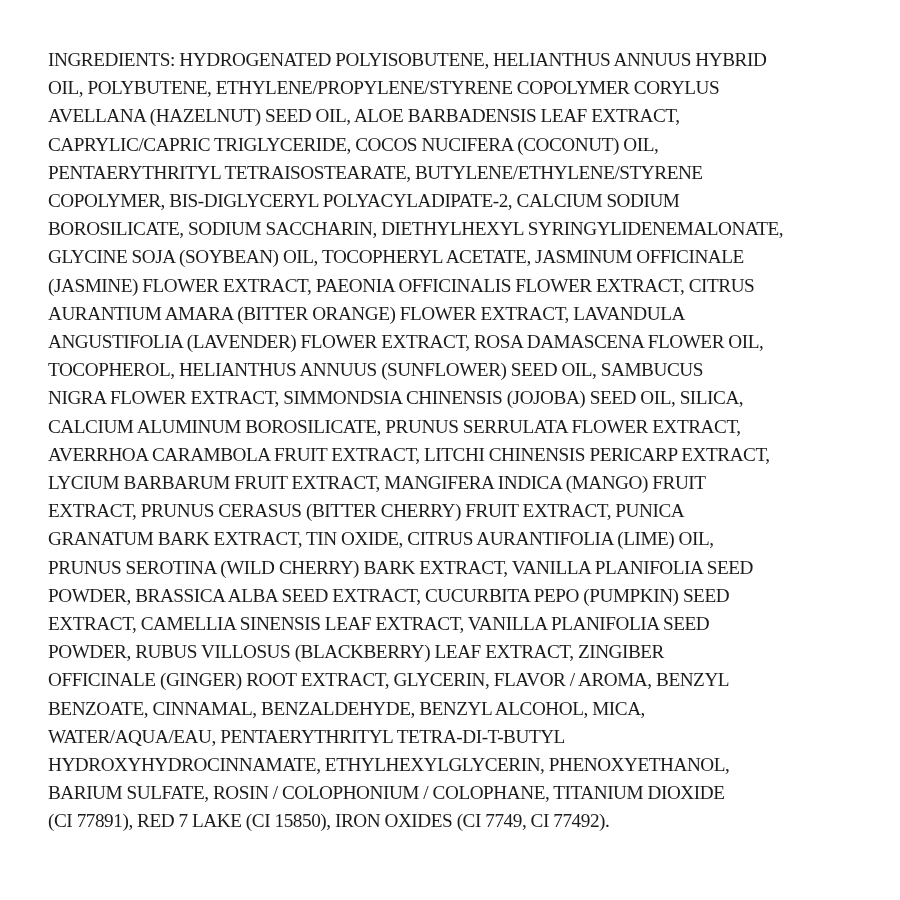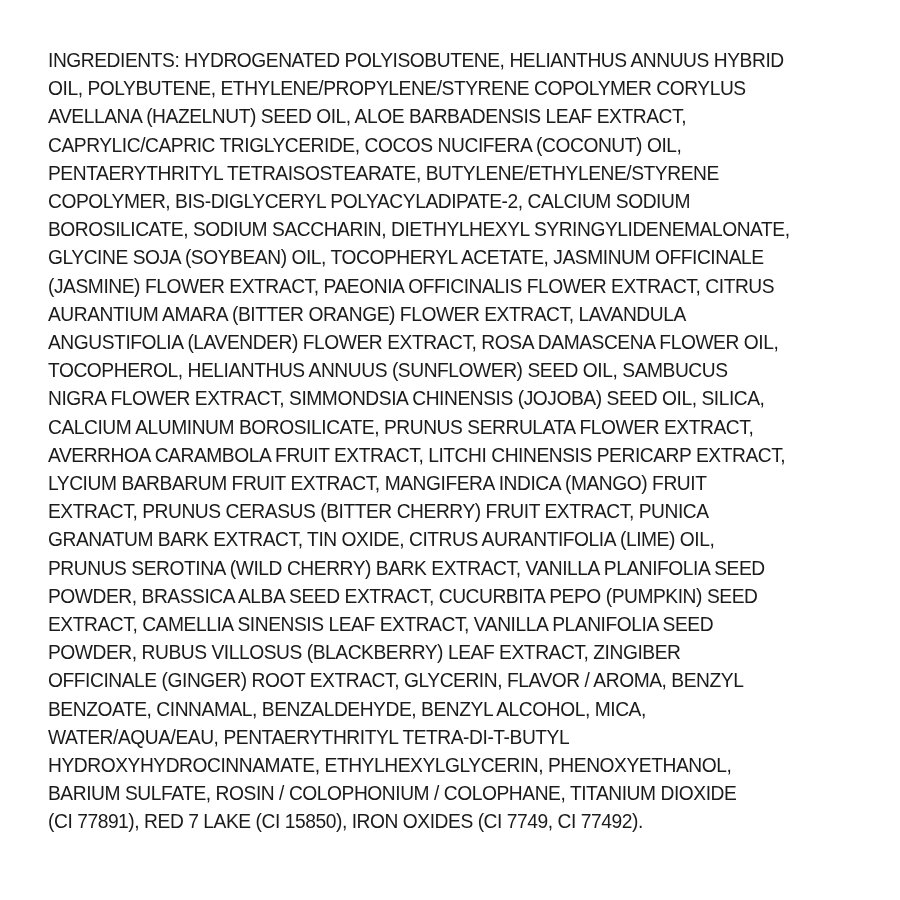--- a/index.html
+++ b/index.html
@@ -11,21 +11,21 @@
     height: 900px;
     background: #ffffff;
     overflow: hidden;
     position: relative;
   }
   .label-block {
     position: absolute;
     left: 48px;
     top: 46px;
     width: 820px;
-    font-family: Liberation Sans, sans-serif;
+    font-family: Liberation Serif, serif;
     font-size: 19.5px;
     line-height: 28.2px;
     letter-spacing: -0.45px;
     color: #1b1b1b;
     font-weight: 400;
   }
   .label-line {
     white-space: nowrap;
     transform: scaleX(0.985);
     transform-origin: left center;

